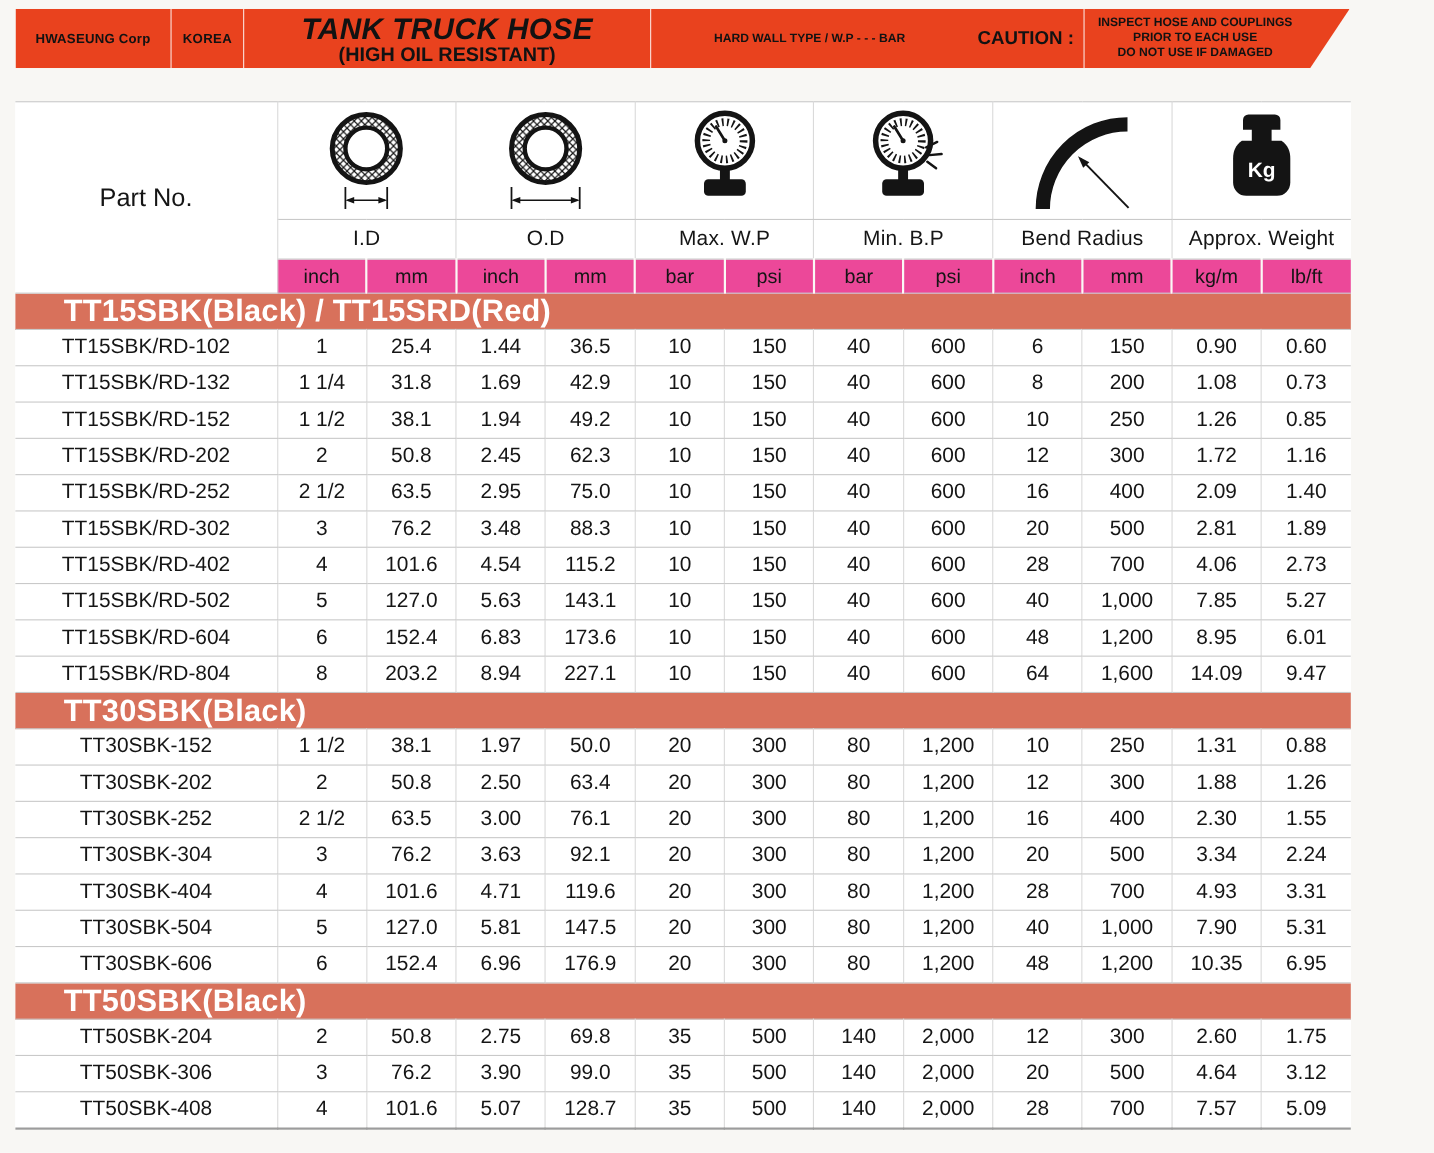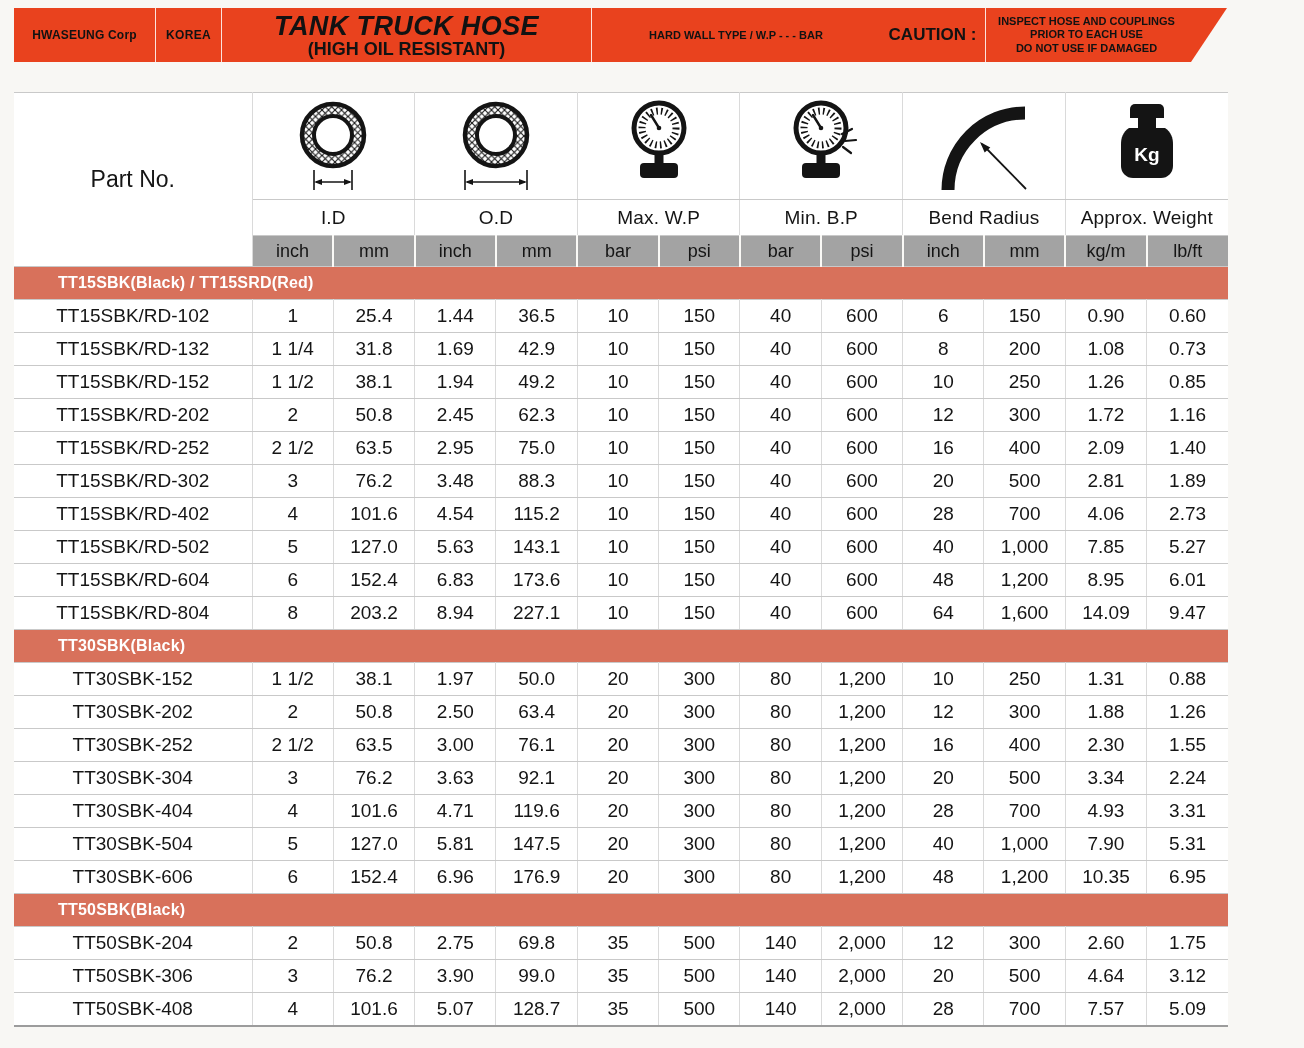--- a/index.html
+++ b/index.html
@@ -54,32 +54,32 @@
   }
   tr.labels td { font-size:19px; letter-spacing:.2px; }
 
   td.partno {
     background:#ACACAC;
     font-size:23px;
     border:1px solid #C9C9C9;
     border-right:2px solid #FAF9F6;
   }
   tr.units td {
-    background:#a3a3a3;
+    background:#ec4899;
     font-size:18px;
     border:1px solid #C9C9C9;
     border-right:2px solid #FAF9F6;
   }
   tr.units td:last-child { border-right:1px solid #737373; }
 
   td.section {
     background:#D8715B;
     color:#FFFFFF;
     font-weight:bold;
-    font-size:16px;
+    font-size:28px;
     text-align:left;
     padding-left:44px;
     letter-spacing:.2px;
     border:none;
   }
   tr.data td { font-size:19px; }
   tr.data td.part { font-size:19px; }
 
   .icon-wrap { display:flex; align-items:center; justify-content:center; height:100%; }
   svg text { font-family:"Liberation Sans", sans-serif; }

